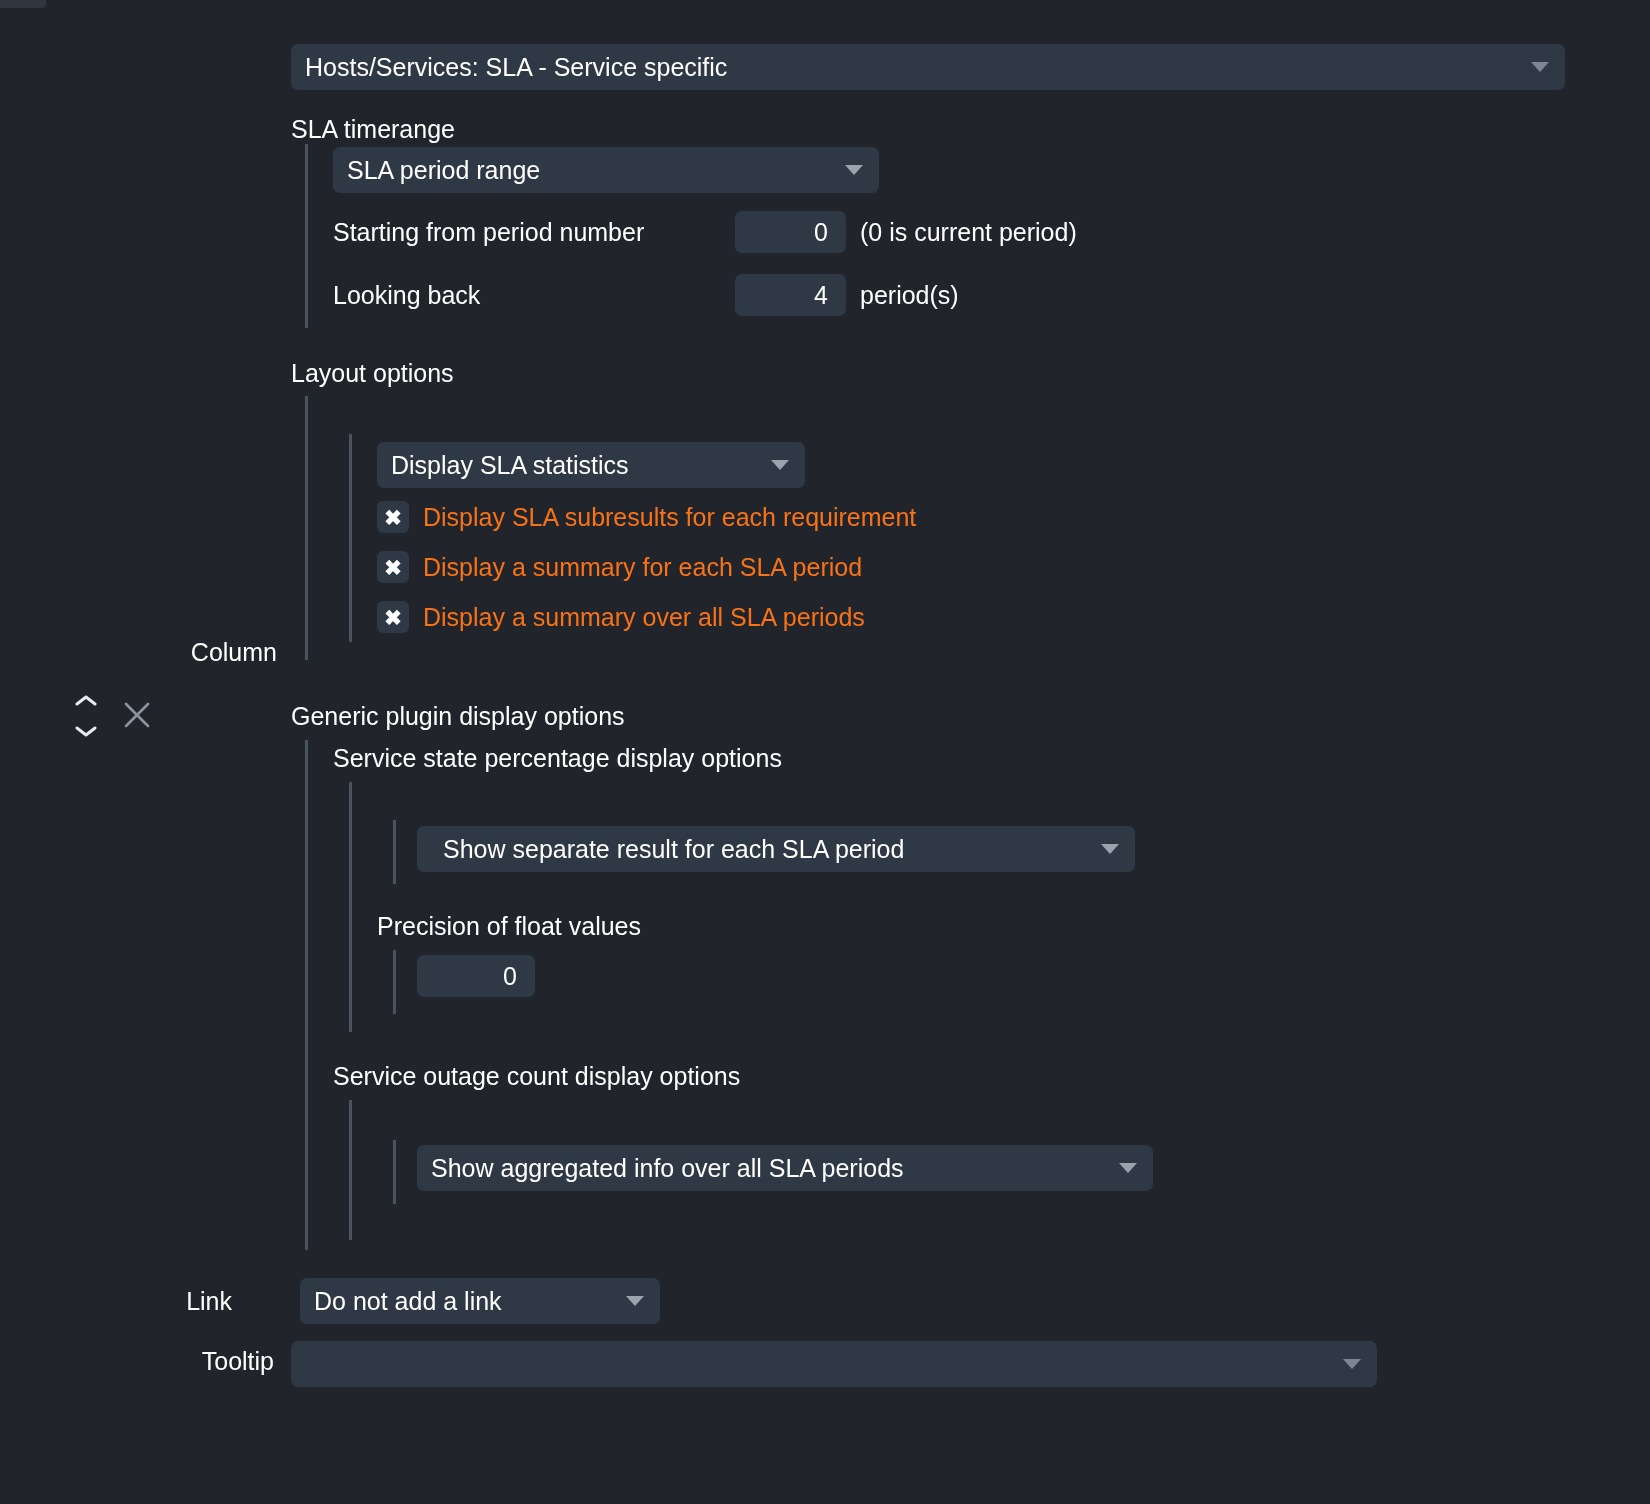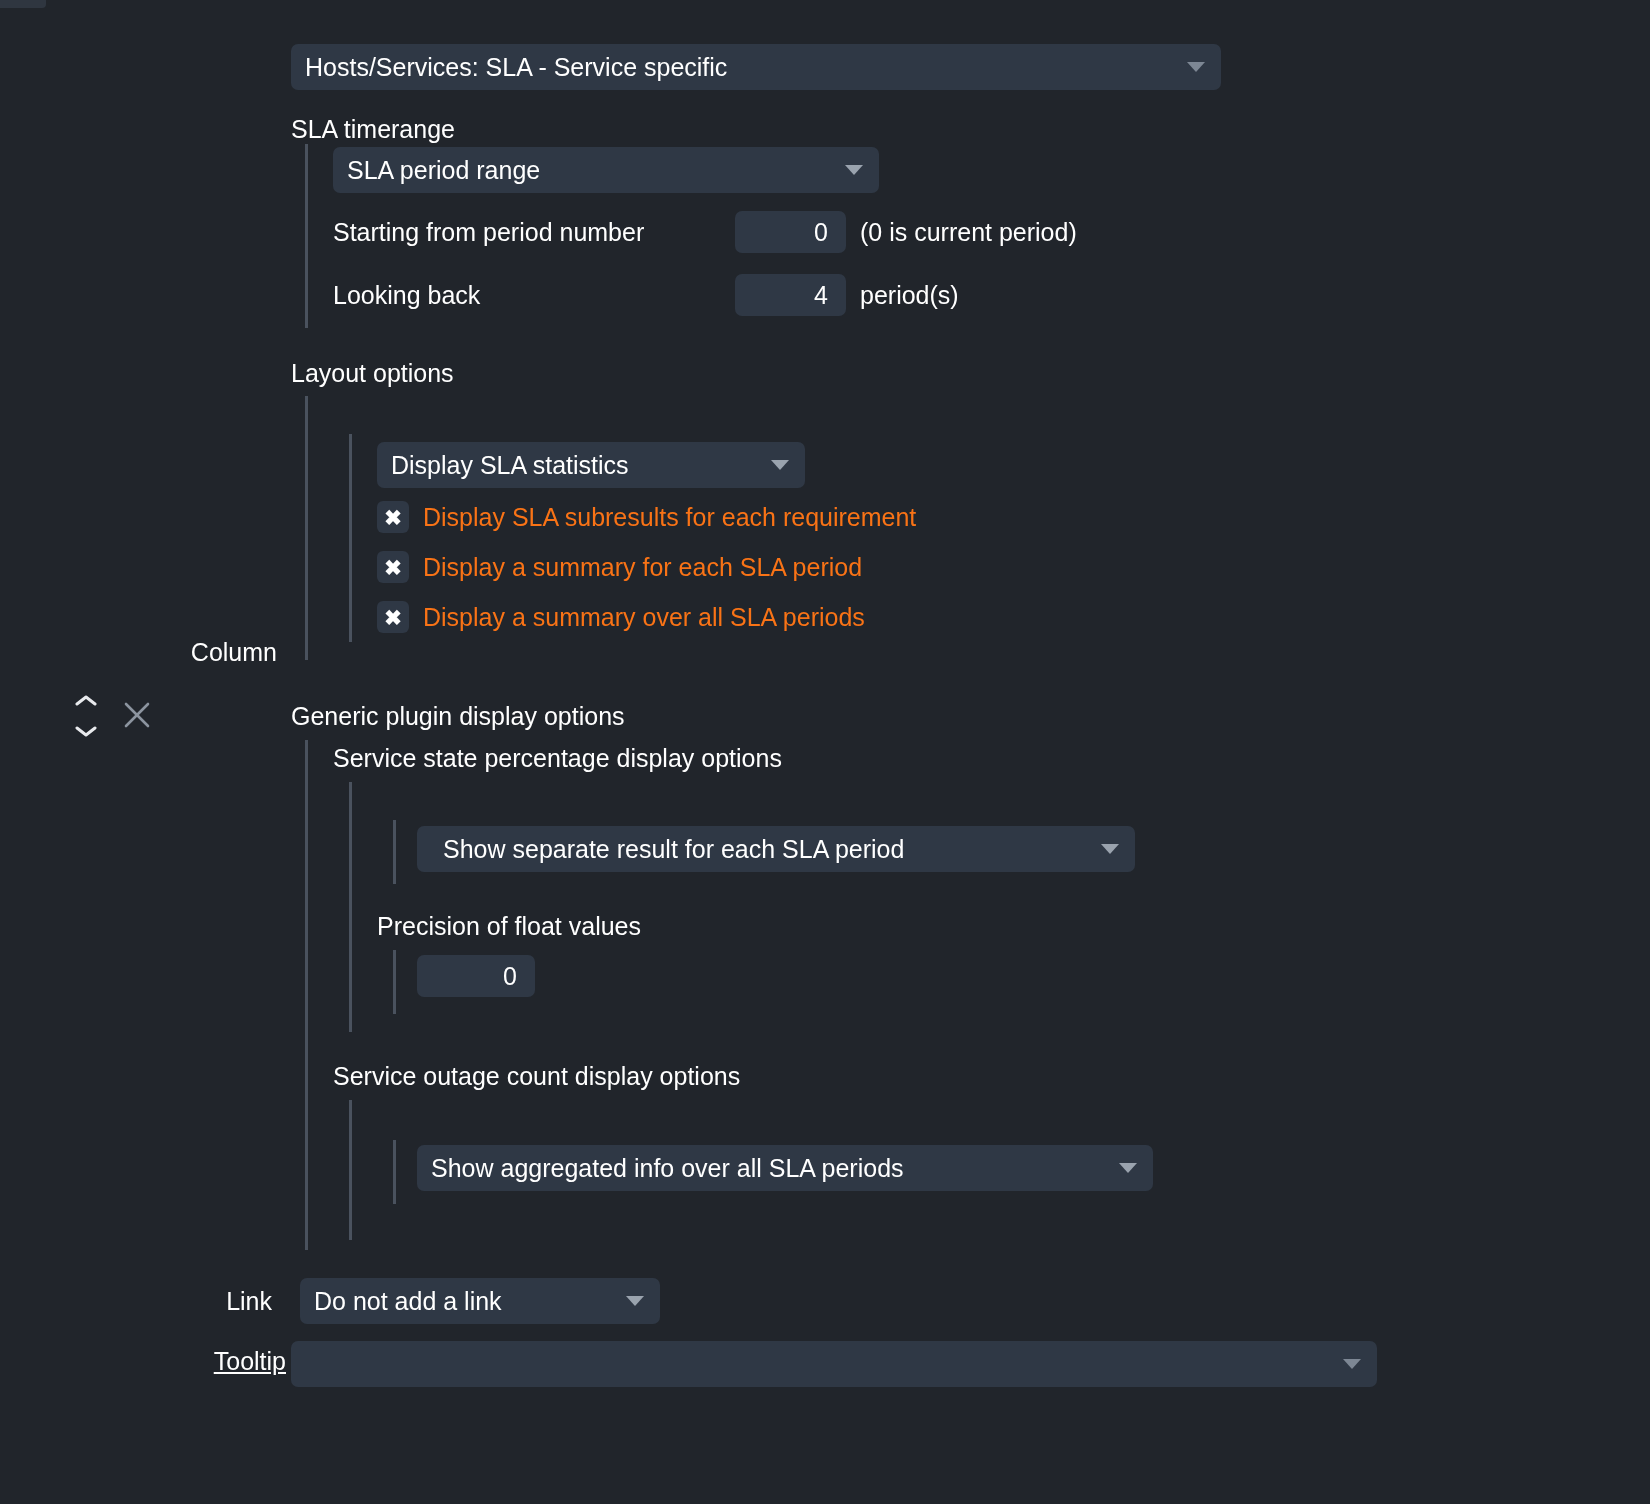--- a/index.html
+++ b/index.html
@@ -124,21 +124,21 @@
   }
   .delete-x svg { display: block; }
 </style>
 </head>
 <body>
 
 <div class="top-sliver"></div>
 
 <div class="canvas">
 
-  <div class="select" style="left:291px; top:44px; width:930px; height:46px;align-items:center;">
+  <div class="select" style="left:291px; top:44px; width:1274px; height:46px;align-items:center;">
     <span>Hosts/Services: SLA - Service specific</span>
     <span class="caret dim"></span>
   </div>
 
   <div class="label" style="left:291px; top:106px;margin-top:9px;">SLA timerange</div>
 
   <div class="rail" style="left:305px; top:144px; height:184px;"></div>
 
   <div class="select" style="left:333px; top:147px; width:546px; height:46px;">
     <span>SLA period range</span>
@@ -233,25 +233,25 @@
   <div class="label" style="left:333px; top:1062px;">Service outage count display options</div>
 
   <div class="rail" style="left:349px; top:1100px; height:140px;"></div>
   <div class="rail" style="left:393px; top:1140px; height:64px;"></div>
 
   <div class="select" style="left:417px; top:1145px; width:736px; height:46px;">
     <span>Show aggregated info over all SLA periods</span>
     <span class="caret"></span>
   </div>
 
-  <div class="label right" style="left:0px; top:1287px; width:232px;margin-left:40px;">Link</div>
+  <div class="label right" style="left:0px; top:1287px; width:232px;">Link</div>
   <div class="select" style="left:300px; top:1278px; width:360px; height:46px;">
     <span>Do not add a link</span>
     <span class="caret"></span>
   </div>
 
-  <div class="label right" style="left:12px; top:1347px; width:274px;text-decoration:underline;">Tooltip</div>
+  <div class="label right" style="left:0px; top:1347px; width:274px;">Tooltip</div>
   <div class="select" style="left:291px; top:1341px; width:1086px; height:46px;">
     <span></span>
     <span class="caret dim"></span>
   </div>
 
 </div>
 
 </body></html>

